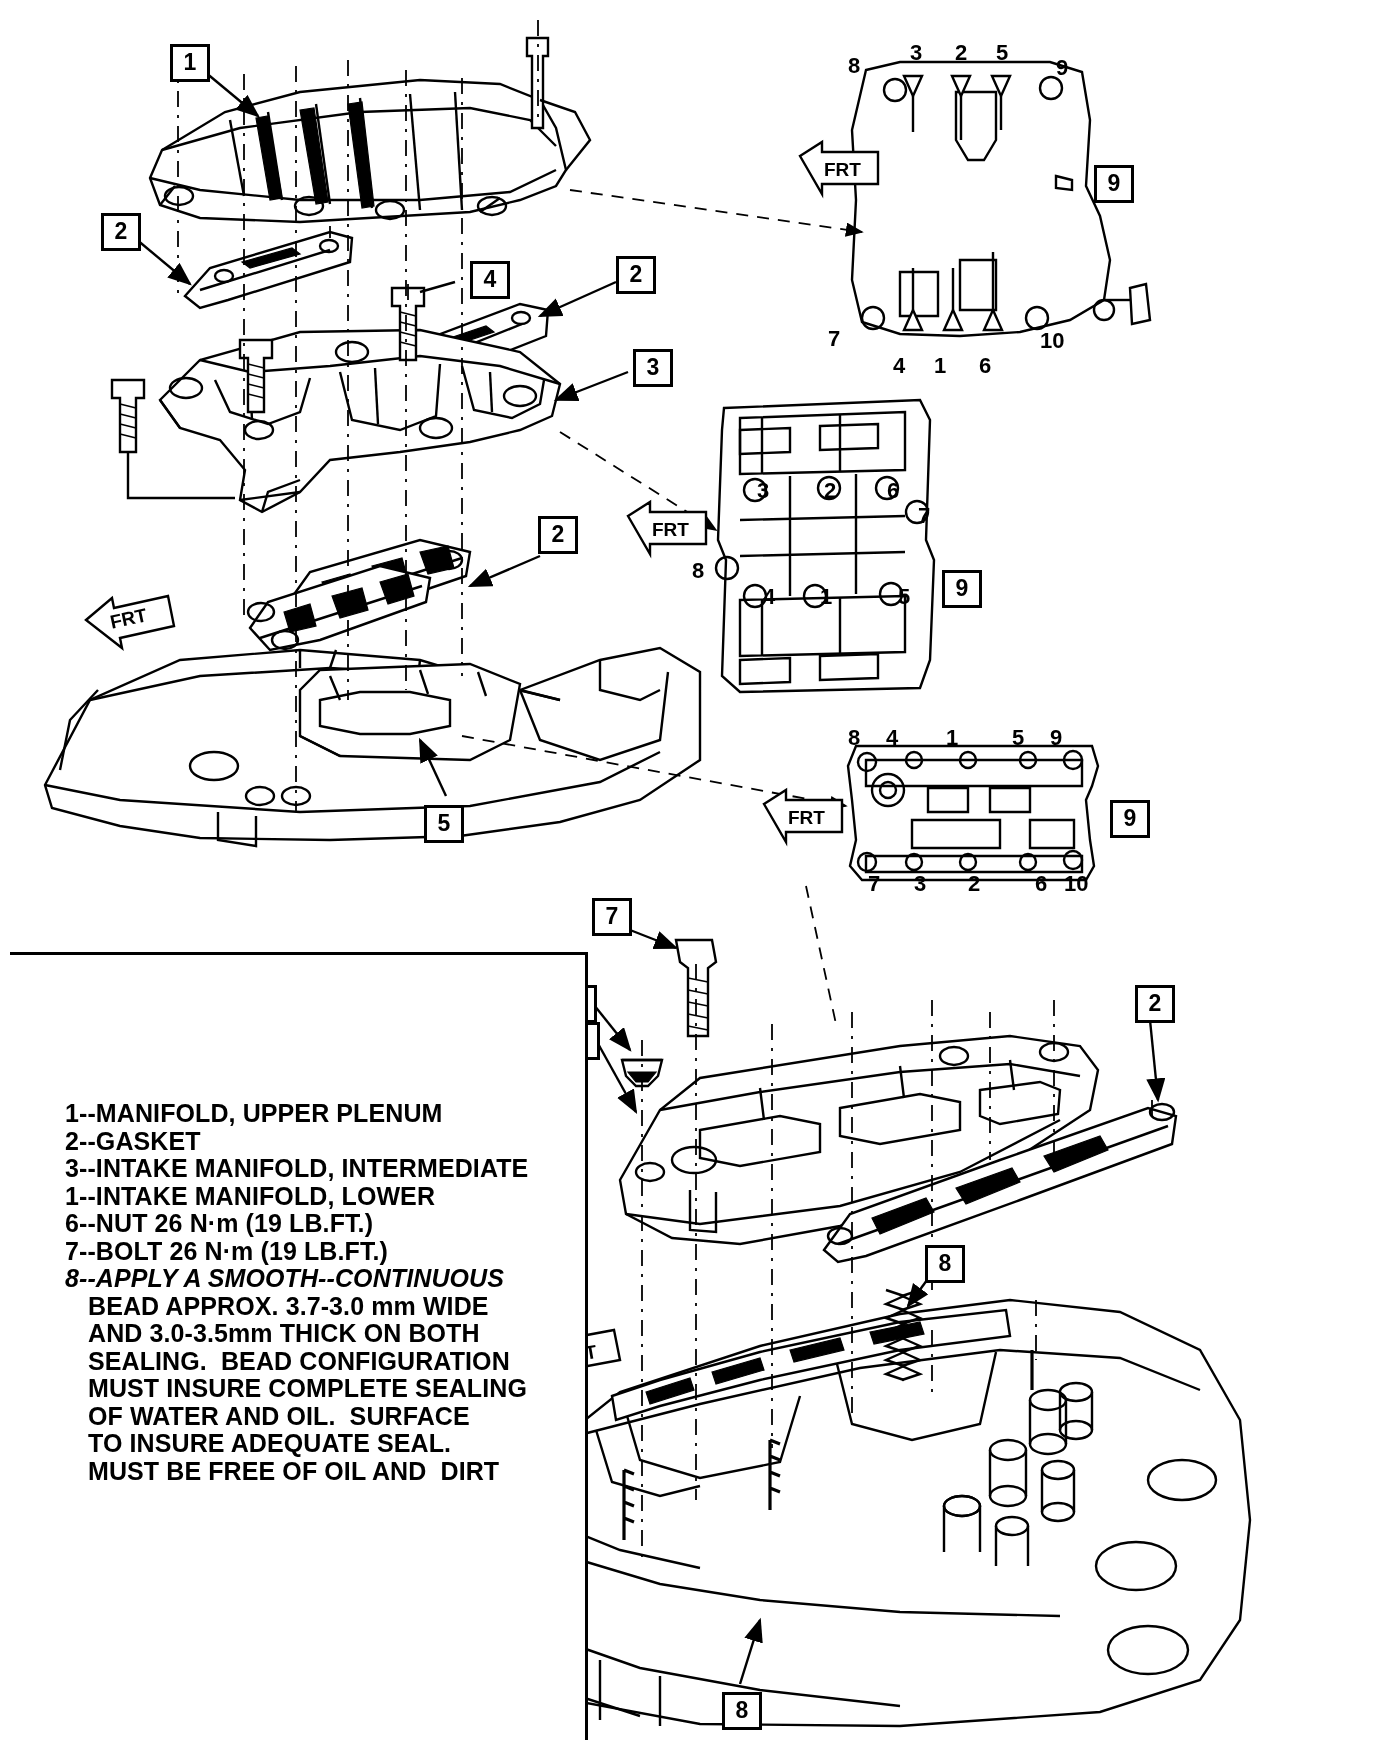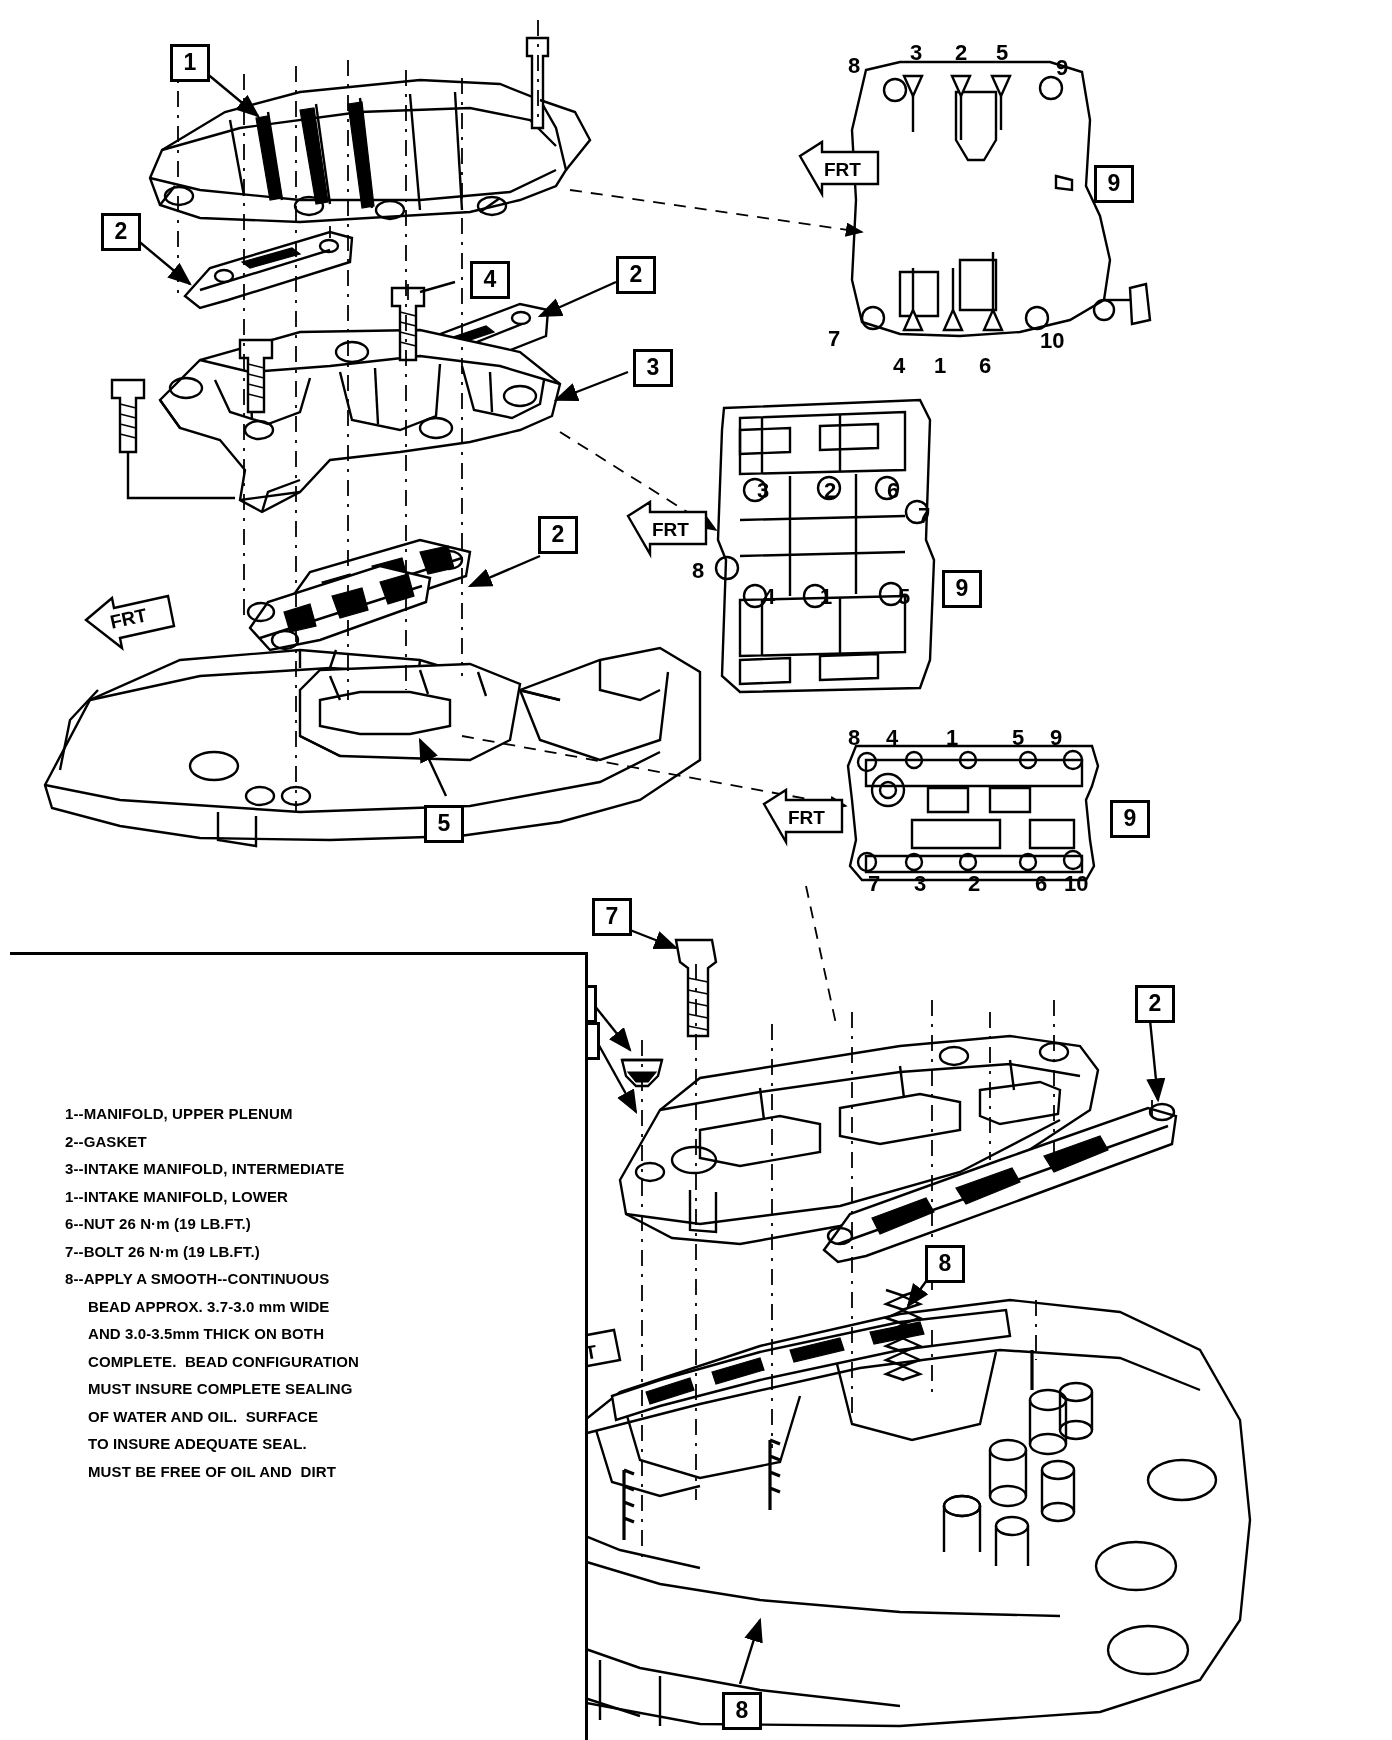--- a/index.html
+++ b/index.html
@@ -67,29 +67,30 @@
     border-right: 3px solid #000;
     box-sizing: border-box;
   }
   #legend-list {
     position: absolute;
     left: 55px;
     top: 145px;
     width: 500px;
   }
   .legend-line {
-    font-size: 15px;
+    font-size: 25px;
     font-weight: bold;
     line-height: 27.5px;
     letter-spacing: 0.1px;
     white-space: pre-wrap;
     font-family: "Liberation Sans", sans-serif;
   }
   .legend-item-8 {
     margin-top: 0px;
+    font-style: italic;
   }
   .indent {
     text-indent: 0;
     padding-left: 23px;
   }
 </style>
 </head>
 <body>
 
 <div id="diagram-root">
@@ -508,21 +509,21 @@
     <div id="legend-list">
       <div class="legend-line">1--MANIFOLD, UPPER PLENUM</div>
       <div class="legend-line">2--GASKET</div>
       <div class="legend-line">3--INTAKE MANIFOLD, INTERMEDIATE</div>
       <div class="legend-line">1--INTAKE MANIFOLD, LOWER</div>
       <div class="legend-line">6--NUT 26 N·m (19 LB.FT.)</div>
       <div class="legend-line">7--BOLT 26 N·m (19 LB.FT.)</div>
       <div class="legend-line legend-item-8">8--APPLY A SMOOTH--CONTINUOUS</div>
       <div class="legend-line indent">BEAD APPROX. 3.7-3.0 mm WIDE</div>
       <div class="legend-line indent">AND 3.0-3.5mm THICK ON BOTH</div>
-      <div class="legend-line indent">COMPLETE.  BEAD CONFIGURATION</div>
+      <div class="legend-line indent">SEALING.  BEAD CONFIGURATION</div>
       <div class="legend-line indent">MUST INSURE COMPLETE SEALING</div>
       <div class="legend-line indent">OF WATER AND OIL.  SURFACE</div>
       <div class="legend-line indent">TO INSURE ADEQUATE SEAL.</div>
       <div class="legend-line indent">MUST BE FREE OF OIL AND  DIRT</div>
     </div>
   </div>
 
 </div>
 
 </body></html>

